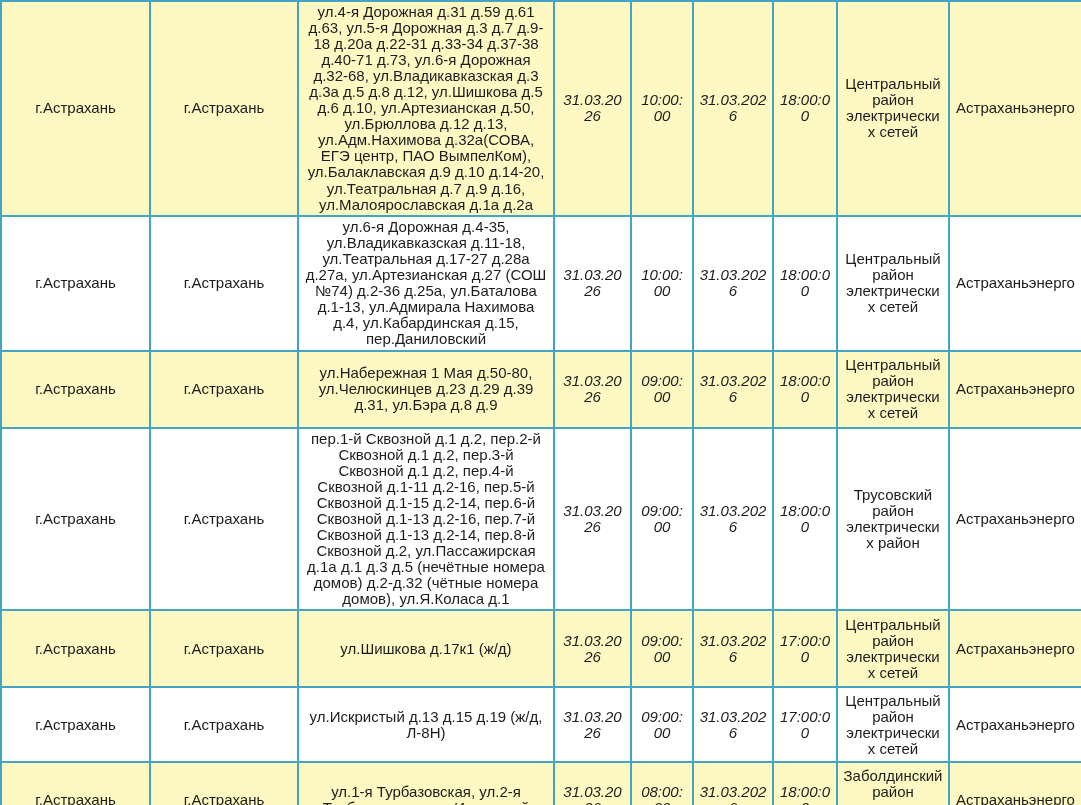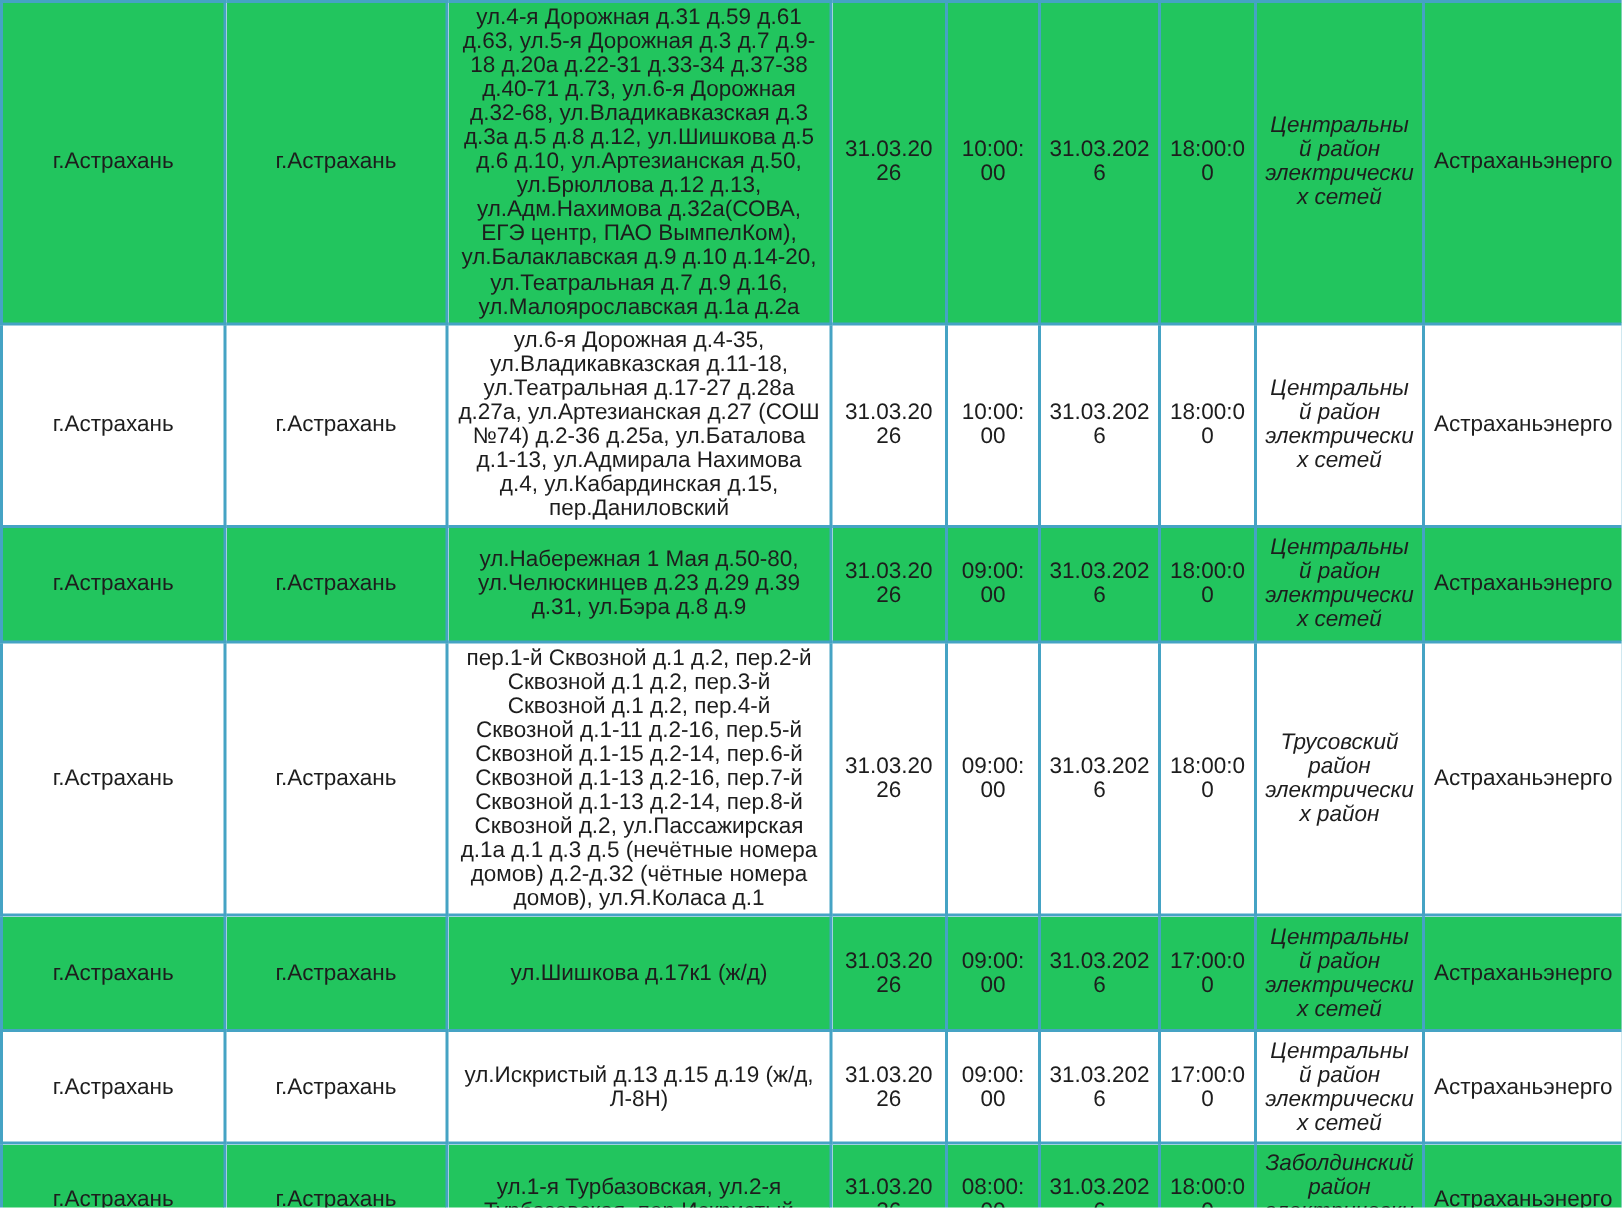--- a/index.html
+++ b/index.html
@@ -25,21 +25,21 @@
     border: 2px solid #45a3c4;
     text-align: center;
     vertical-align: middle;
     font-size: 15px;
     line-height: 1.07;
     padding: 2px 5px;
     overflow: hidden;
     word-wrap: break-word;
   }
   tr.shaded td {
-    background: #22c55e;
+    background: #fef9c3;
   }
   
   col.c1 { width: 149px; }
   col.c2 { width: 148px; }
   col.c3 { width: 256px; }
   col.c4 { width: 77px;  }
   col.c5 { width: 62px;  }
   col.c6 { width: 80px;  }
   col.c7 { width: 64px;  }
   col.c8 { width: 112px; }
@@ -48,25 +48,25 @@
   tbody tr:nth-child(1) { height: 190px; }
   tbody tr:nth-child(2) { height: 135px; }
   tbody tr:nth-child(3) { height: 77px;  }
   tbody tr:nth-child(4) { height: 176px; }
   tbody tr:nth-child(5) { height: 77px;  }
   tbody tr:nth-child(6) { height: 75px;  }
   tbody tr:nth-child(7) { height: 75px;  }
   td.cell-date, td.cell-time {
     font-size: 14.5px;
     padding: 1px 2px;
+    font-style: italic;
   }
   td.cell-district {
     font-size: 14.5px;
     padding: 2px 4px;
-    font-style: italic;
   }
   td.cell-company {
     font-size: 14.5px;
     padding: 2px 2px;
   }
 </style>
 </head>
 <body>
 
 <table class="outage-table">

